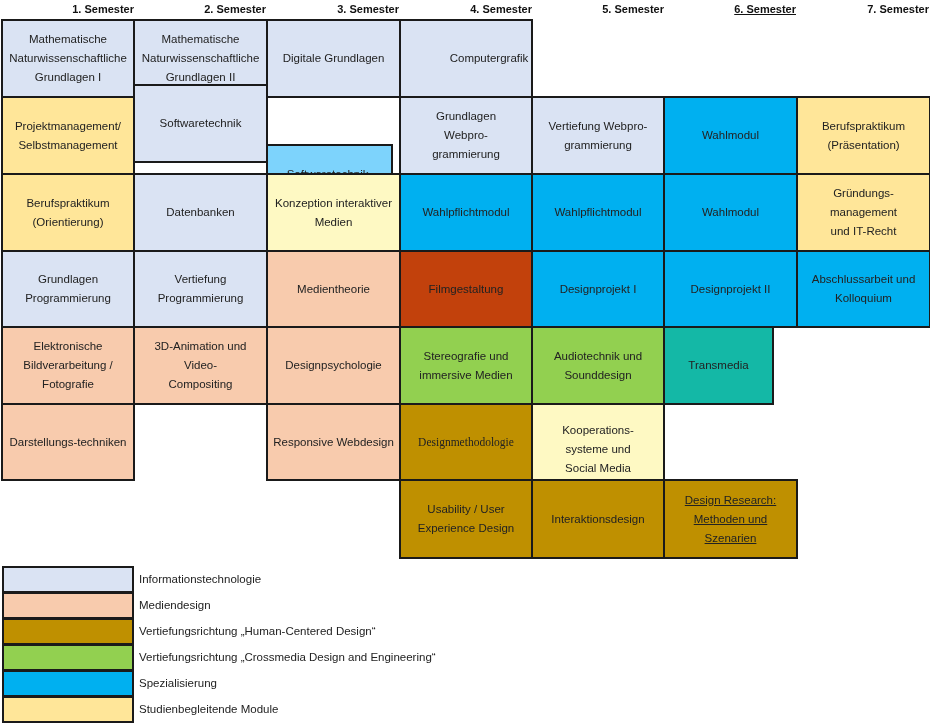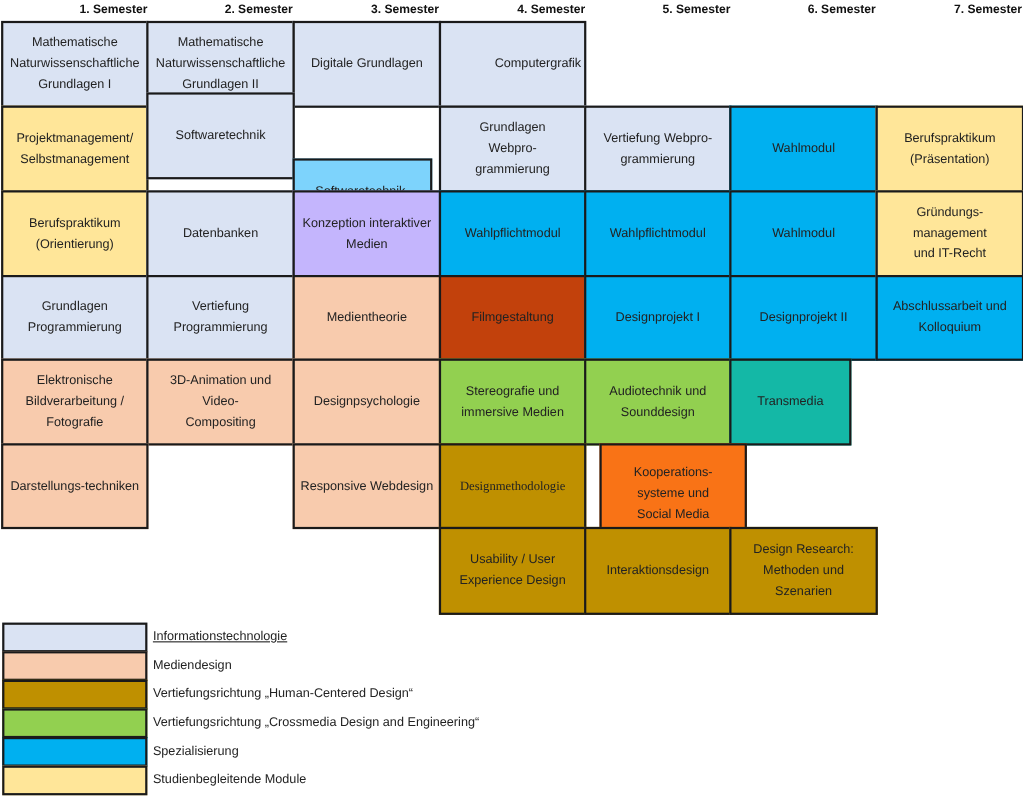--- a/index.html
+++ b/index.html
@@ -17,21 +17,21 @@
 </head>
 <body>
 
 <div id="diagram">
   <div id="headers">
       <div class="hdr" style="left: 1px;">1. Semester</div>
       <div class="hdr" style="left: 133px;">2. Semester</div>
       <div class="hdr" style="left: 266px;">3. Semester</div>
       <div class="hdr" style="left: 399px;">4. Semester</div>
       <div class="hdr" style="left: 531px;">5. Semester</div>
-      <div class="hdr" style="left: 663px;">6. Semester</div>
+      <div class="hdr" style="left: 663px; text-decoration: underline;">6. Semester</div>
       <div class="hdr" style="left: 796px;">7. Semester</div>
     </div>
   <div id="grid">
       <div class="cell" style="left: 1px; top: 19px; width: 134px; height: 79px; background: rgb(218, 227, 243);">Mathematische
 Naturwissenschaftliche
 Grundlagen I</div>
       <div class="cell" style="left: 133px; top: 19px; width: 135px; height: 79px; background: rgb(218, 227, 243);">Mathematische
 Naturwissenschaftliche
 Grundlagen II</div>
       <div class="cell" style="left: 266px; top: 19px; width: 135px; height: 79px; background: rgb(218, 227, 243);">Digitale Grundlagen</div>
@@ -44,21 +44,21 @@
 Webpro-
 grammierung</div>
       <div class="cell" style="left: 531px; top: 96px; width: 134px; height: 79px; background: rgb(218, 227, 243);">Vertiefung Webpro-
 grammierung</div>
       <div class="cell" style="left: 663px; top: 96px; width: 135px; height: 79px; background: rgb(0, 176, 240);">Wahlmodul</div>
       <div class="cell" style="left: 796px; top: 96px; width: 135px; height: 79px; background: rgb(255, 230, 153);">Berufspraktikum
 (Präsentation)</div>
       <div class="cell" style="left: 1px; top: 173px; width: 134px; height: 79px; background: rgb(255, 230, 153);">Berufspraktikum
 (Orientierung)</div>
       <div class="cell" style="left: 133px; top: 173px; width: 135px; height: 79px; background: rgb(218, 227, 243);">Datenbanken</div>
-      <div class="cell" style="left: 266px; top: 173px; width: 135px; height: 79px; background: #c4b5fd;">Konzeption interaktiver
+      <div class="cell" style="left: 266px; top: 173px; width: 135px; height: 79px; background: #fef9c3;">Konzeption interaktiver
 Medien</div>
       <div class="cell" style="left: 399px; top: 173px; width: 134px; height: 79px; background: rgb(0, 176, 240);">Wahlpflichtmodul</div>
       <div class="cell" style="left: 531px; top: 173px; width: 134px; height: 79px; background: rgb(0, 176, 240);">Wahlpflichtmodul</div>
       <div class="cell" style="left: 663px; top: 173px; width: 135px; height: 79px; background: rgb(0, 176, 240);">Wahlmodul</div>
       <div class="cell" style="left: 796px; top: 173px; width: 135px; height: 79px; background: rgb(255, 230, 153);">Gründungs-management
 und IT-Recht</div>
       <div class="cell" style="left: 1px; top: 250px; width: 134px; height: 78px; background: rgb(218, 227, 243);">Grundlagen
 Programmierung</div>
       <div class="cell" style="left: 133px; top: 250px; width: 135px; height: 78px; background: rgb(218, 227, 243);">Vertiefung
 Programmierung</div>
@@ -75,32 +75,32 @@
 Compositing</div>
       <div class="cell" style="left: 266px; top: 326px; width: 135px; height: 79px; background: rgb(248, 203, 173);">Designpsychologie</div>
       <div class="cell" style="left: 399px; top: 326px; width: 134px; height: 79px; background: rgb(146, 208, 80);">Stereografie und
 immersive Medien</div>
       <div class="cell" style="left: 531px; top: 326px; width: 134px; height: 79px; background: rgb(146, 208, 80);">Audiotechnik und
 Sounddesign</div>
       <div class="cell" style="left: 663px; top: 326px; width: 111px; height: 79px; background: #14b8a6;">Transmedia</div>
       <div class="cell" style="left: 1px; top: 403px; width: 134px; height: 78px; background: rgb(248, 203, 173);">Darstellungs-techniken</div>
       <div class="cell" style="left: 266px; top: 403px; width: 135px; height: 78px; background: rgb(248, 203, 173);">Responsive Webdesign</div>
       <div class="cell" style="left: 399px; top: 403px; width: 134px; height: 78px; background: rgb(191, 144, 0); font-family: Liberation Serif, serif;">Designmethodologie</div>
-      <div class="cell" style="left: 545px; top: 403px; width: 134px; height: 92px; background: #f97316;">Kooperations-
+      <div class="cell" style="left: 531px; top: 403px; width: 134px; height: 92px; background: #fef9c3;">Kooperations-
 systeme und
 Social Media</div>
       <div class="cell" style="left: 399px; top: 479px; width: 134px; height: 80px; background: rgb(191, 144, 0);">Usability / User
 Experience Design</div>
       <div class="cell" style="left: 531px; top: 479px; width: 134px; height: 80px; background: rgb(191, 144, 0);">Interaktionsdesign</div>
-      <div class="cell" style="left: 663px; top: 479px; width: 135px; height: 80px; background: rgb(191, 144, 0);">Design Research:
+      <div class="cell" style="left: 663px; top: 479px; width: 135px; height: 80px; background: rgb(191, 144, 0); text-decoration: underline;">Design Research:
 Methoden und Szenarien</div>
     </div>
   <div id="legend">
       <div class="legend-box" style="top: 566px; background: rgb(218, 227, 243);"></div>
-      <div class="legend-label" style="top: 566px; text-decoration: underline;">Informationstechnologie</div>
+      <div class="legend-label" style="top: 566px;">Informationstechnologie</div>
       <div class="legend-box" style="top: 592px; background: rgb(248, 203, 173);"></div>
       <div class="legend-label" style="top: 592px;">Mediendesign</div>
       <div class="legend-box" style="top: 618px; background: rgb(191, 144, 0);"></div>
       <div class="legend-label" style="top: 618px;">Vertiefungsrichtung „Human-Centered Design“</div>
       <div class="legend-box" style="top: 644px; background: rgb(146, 208, 80);"></div>
       <div class="legend-label" style="top: 644px;">Vertiefungsrichtung „Crossmedia Design and Engineering“</div>
       <div class="legend-box" style="top: 670px; background: rgb(0, 176, 240);"></div>
       <div class="legend-label" style="top: 670px;">Spezialisierung</div>
       <div class="legend-box" style="top: 696px; background: rgb(255, 230, 153);"></div>
       <div class="legend-label" style="top: 696px;">Studienbegleitende Module</div>

